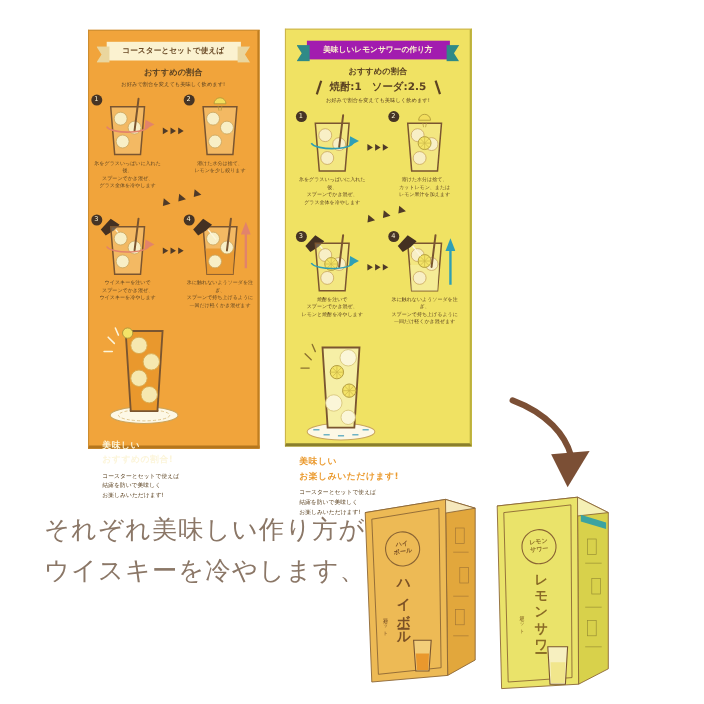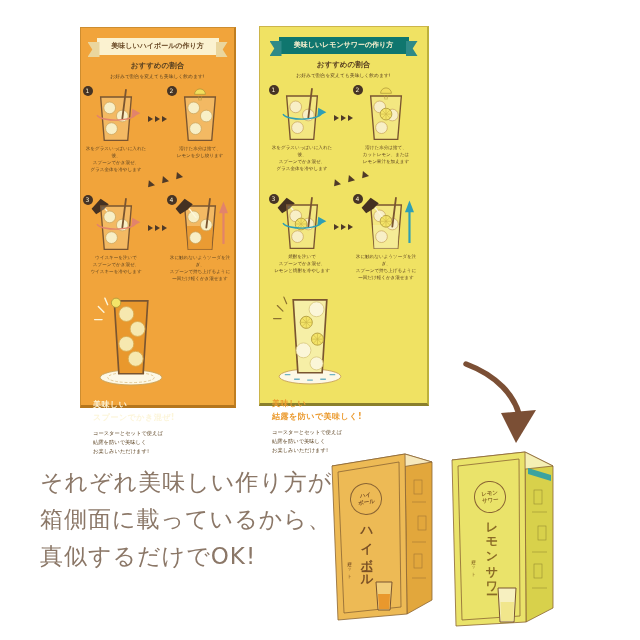--- a/index.html
+++ b/index.html
@@ -10,21 +10,21 @@
   .panel{position:absolute;box-sizing:border-box;padding:9px 6px 6px;
          border:1px solid rgba(140,100,30,.35);}
   .panel.hb{left:80px;top:27px;width:156px;height:381px;background:#F1A43B;
             border-right:2px solid #C07E20;border-bottom:3px solid #B5761D;}
   .panel.ls{left:259px;top:26px;width:170px;height:380px;background:#F0E263;
             border-right:2px solid #BDB13C;border-bottom:3px solid #8A7F2C;}
 
   .ribbon{position:relative;margin:1px auto 6px;height:17px;line-height:17px;
           text-align:center;font-size:7px;font-weight:bold;z-index:1;}
   .hb .ribbon{width:122px;background:#FBF2D0;color:#6A4A26;}
-  .ls .ribbon{width:130px;background:#0f766e;color:#FBF2D0;}
+  .ls .ribbon{width:130px;background:#a21caf;color:#FBF2D0;}
   .ribbon::before,.ribbon::after{content:"";position:absolute;top:4px;width:12px;height:15px;z-index:-1;}
   .hb .ribbon::before,.hb .ribbon::after{background:#EAD69E;}
   .ls .ribbon::before,.ls .ribbon::after{background:#2F8A87;}
   .ribbon::before{left:-9px;clip-path:polygon(0 0,100% 0,100% 100%,0 100%,40% 50%);}
   .ribbon::after{right:-9px;clip-path:polygon(0 0,100% 0,60% 50%,100% 100%,0 100%);}
 
   .ratio-head{text-align:center;font-size:7.5px;font-weight:bold;margin-top:0;}
   .ratio-line{display:flex;justify-content:center;align-items:center;gap:9px;
               font-size:9.5px;font-weight:bold;margin-top:3px;}
   .slash{width:1.5px;height:13px;background:#5C4322;}
@@ -120,21 +120,21 @@
         <path d="M16.5 32 H45.5 L44 58 H18 Z" fill="#E9982D" opacity="0.9"></path>
       </g>
     <g id="g-liq-l">
         <path d="M16.5 32 H45.5 L44 58 H18 Z" fill="#F5EC9A" opacity="0.85"></path>
       </g>
   </defs>
 </svg>
 
 <div class="panel hb">
   <div class="ribbon">
-    <span>美味しいハイボールの作り方</span>
+    <span>コースターとセットで使えば</span>
   </div>
   <div class="ratio-head">おすすめの割合</div>
   <div class="ratio-note">お好みで割合を変えても美味しく飲めます!</div>
 
   <div class="steps">
     <div class="step">
       <span class="step-num">1</span>
       <svg class="step-svg" viewBox="0 0 62 62">
         <use href="#g-glass"></use>
           <use href="#g-ice"></use>
@@ -209,34 +209,40 @@
       <circle cx="40" cy="20" r="8" fill="#F6E8AF" stroke="#D9A94E" stroke-width="0.9"></circle>
       <circle cx="52" cy="36" r="8" fill="#F6E8AF" stroke="#D9A94E" stroke-width="0.9"></circle>
       <circle cx="40" cy="52" r="8" fill="#F6E8AF" stroke="#D9A94E" stroke-width="0.9"></circle>
       <circle cx="50" cy="68" r="8" fill="#F6E8AF" stroke="#D9A94E" stroke-width="0.9"></circle>
       <circle cx="29" cy="8" r="5" fill="#F4E468" stroke="#AD9638" stroke-width="0.9"></circle>
       <path d="M10 12 L16 18 M6 26 H14 M17 3 L20 10" stroke="#FCF5DA" stroke-width="1.5" stroke-linecap="round"></path>
     </svg>
     <div class="done-right">
       <div class="done-title">
         <div>美味しい</div>
-        <div>スプーンでかき混ぜ!</div>
+        <div>おすすめの割合!</div>
       </div>
       <div class="done-note">コースターとセットで使えば
 結露を防いで美味しく
 お楽しみいただけます!</div>
     </div>
   </div>
 </div>
 
 <div class="panel ls">
   <div class="ribbon">
     <span>美味しいレモンサワーの作り方</span>
   </div>
   <div class="ratio-head">おすすめの割合</div>
+  <div class="ratio-line">
+    <span class="slash l"></span>
+    <span>焼酎:1</span>
+    <span>ソーダ:2.5</span>
+    <span class="slash r"></span>
+  </div>
   <div class="ratio-note">お好みで割合を変えても美味しく飲めます!</div>
 
   <div class="steps">
     <div class="step">
       <span class="step-num">1</span>
       <svg class="step-svg" viewBox="0 0 62 62">
         <use href="#g-glass"></use>
           <use href="#g-ice"></use>
           <use href="#g-muddler"></use>
           <use href="#g-swirl-t"></use>
@@ -313,33 +319,32 @@
       <circle cx="52" cy="16" r="8" fill="#FBF6D8" stroke="#D9C87E" stroke-width="0.9"></circle>
       <circle cx="38" cy="60" r="8" fill="#FBF6D8" stroke="#D9C87E" stroke-width="0.9"></circle>
       <circle cx="52" cy="74" r="7" fill="#FBF6D8" stroke="#D9C87E" stroke-width="0.9"></circle>
       <use href="#g-slice" x="41" y="30"></use>
         <use href="#g-slice" x="53" y="48"></use>
       <path d="M10 12 L16 18 M6 26 H14 M17 3 L20 10" stroke="#8B7130" stroke-width="1.3" stroke-linecap="round"></path>
     </svg>
     <div class="done-right">
       <div class="done-title">
         <div>美味しい</div>
-        <div>結露を防いで美味しく!</div>
+        <div>お楽しみいただけます!</div>
       </div>
       <div class="done-note">コースターとセットで使えば
 結露を防いで美味しく
 お楽しみいただけます!</div>
     </div>
   </div>
 </div>
 
 <div class="caption">
   <div>それぞれ美味しい作り方が</div>
-  <div>箱側面に載っているから、</div>
-  <div>真似するだけでOK!</div>
+  <div>ウイスキーを冷やします、</div>
 </div>
 
 <svg class="big-arrow" viewBox="0 0 90 92">
   <path d="M14 8 C 46 20, 62 40, 67 58" fill="none" stroke="#7B4F35" stroke-width="5.5" stroke-linecap="round"></path>
   <path d="M49 57 L84 54 L64 87 Z" fill="#7B4F35"></path>
 </svg>
 
 <svg class="box-svg" style="left:326px;top:444px;width:112px;height:182px" viewBox="0 0 112 182">
   <polygon points="79,10 106,18 106,156 81,170" fill="#E2A73C" stroke="#8a6434" stroke-width="0.8"></polygon>
   <polygon points="6,22 79,10 106,18 33,30" fill="#F6E8BC" stroke="#8a6434" stroke-width="0.8"></polygon>

